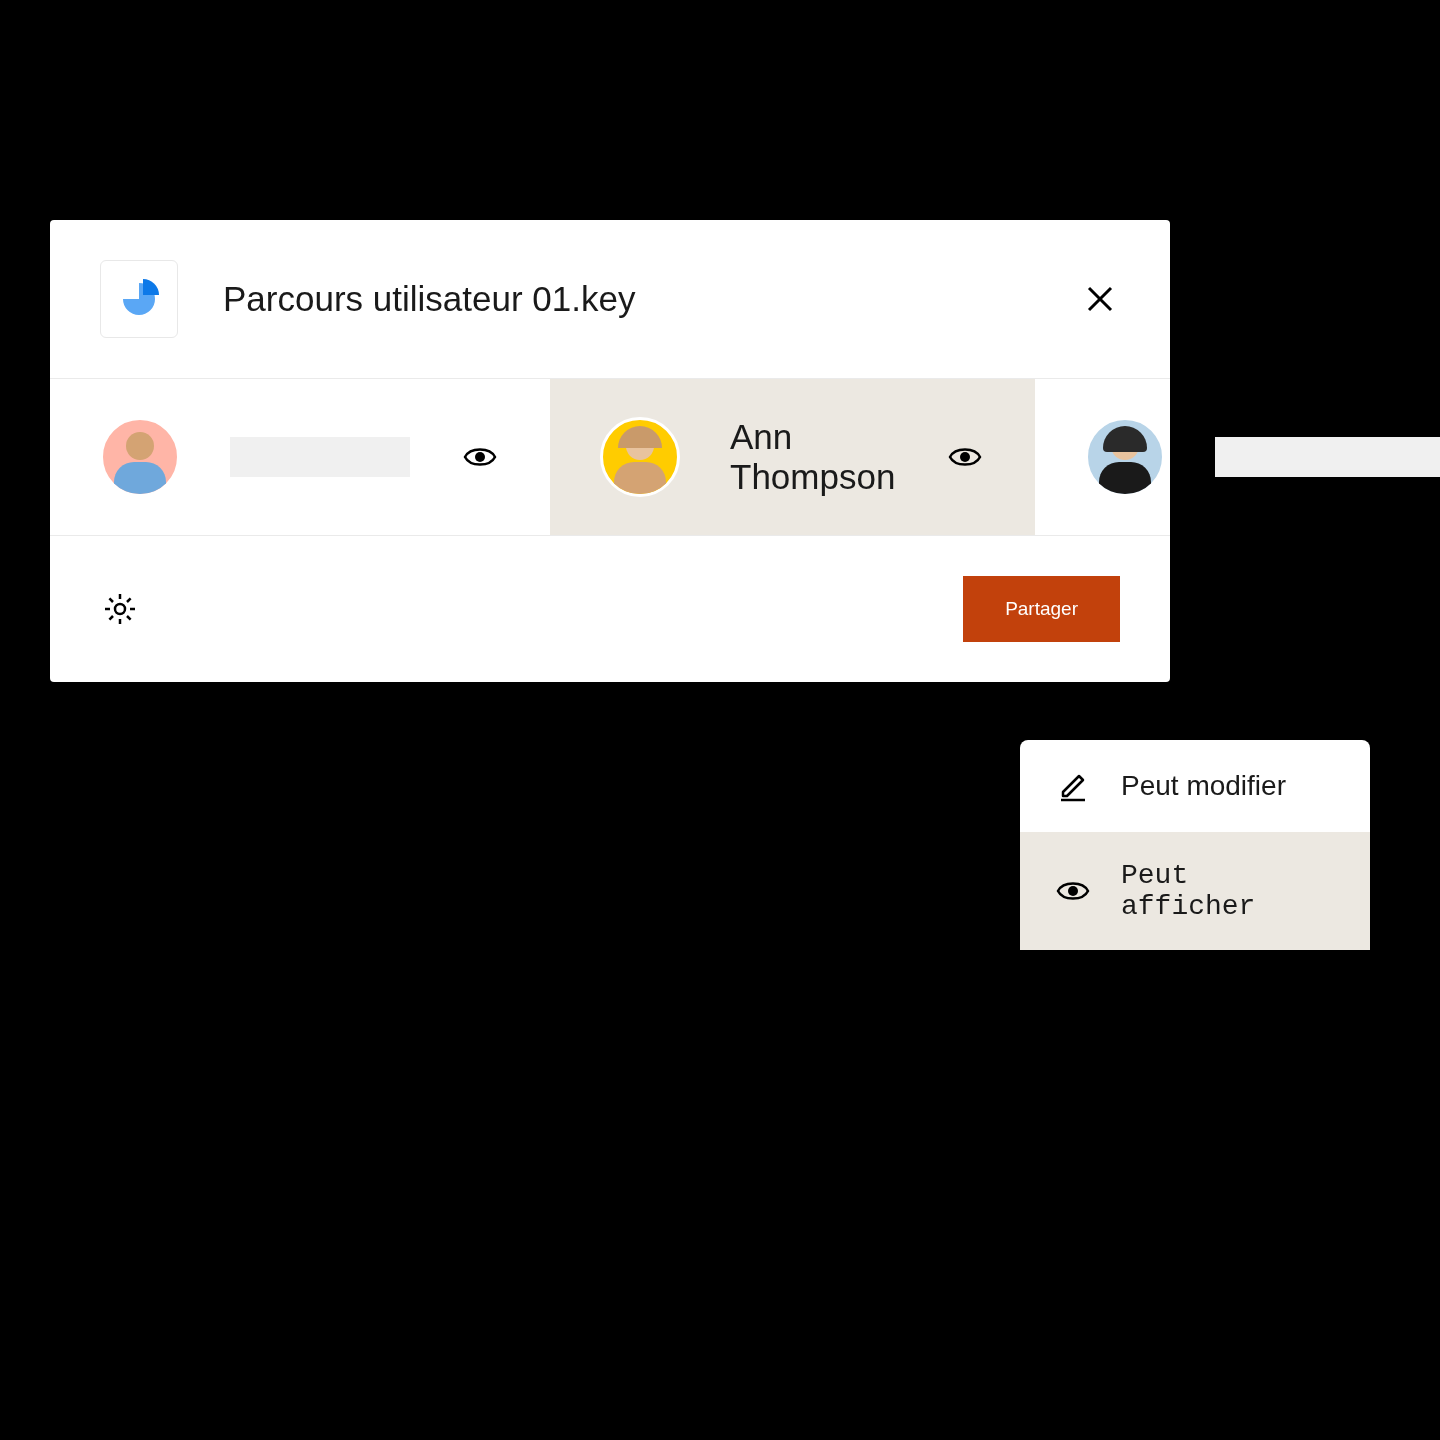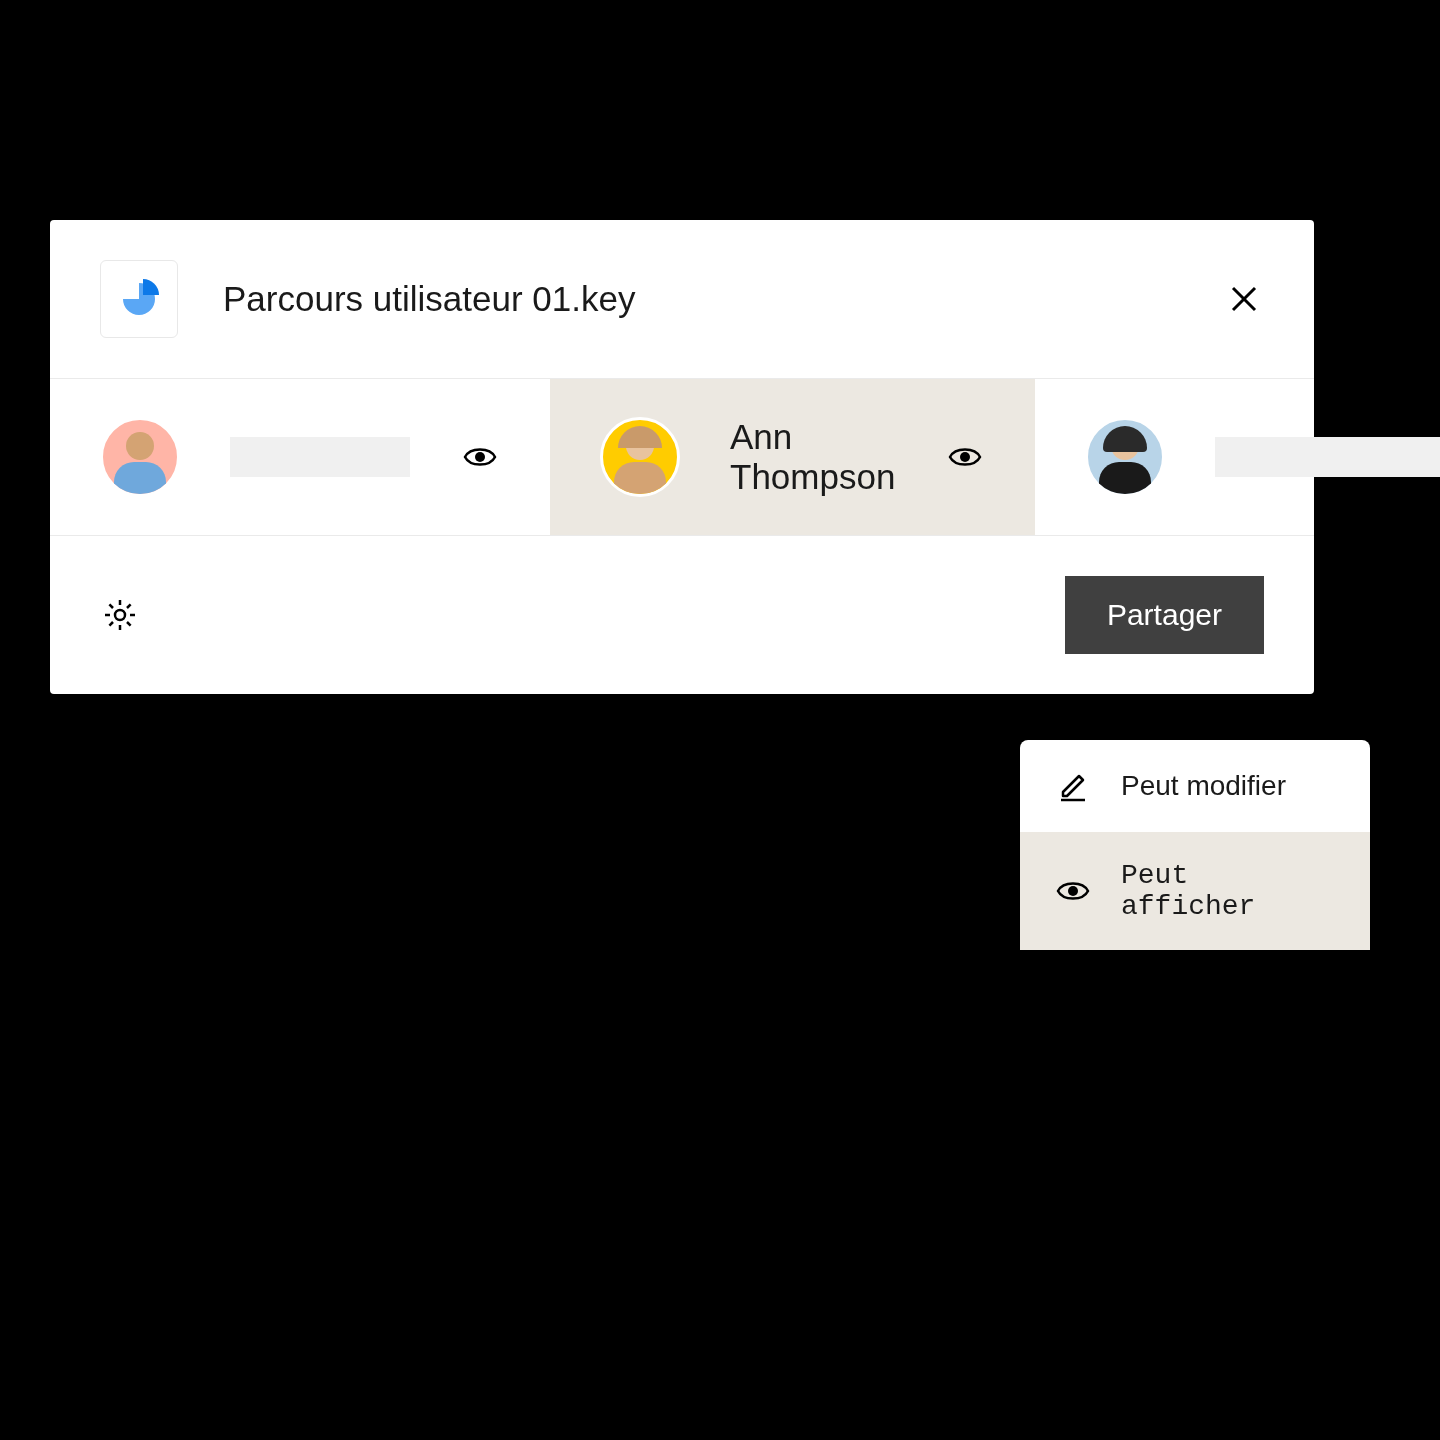--- a/index.html
+++ b/index.html
@@ -7,21 +7,21 @@
       font-family: -apple-system, BlinkMacSystemFont, "Segoe UI", Helvetica, Arial, sans-serif;
       background: #000;
       width: 1440px;
       height: 1440px;
       position: relative;
     }
     .dialog {
       position: absolute;
       top: 220px;
       left: 50px;
-      width: 1264px;
+      width: 1120px;
       background: #fff;
       border-radius: 4px;
     }
     .header {
       display: flex;
       align-items: center;
       padding: 40px 50px 40px 50px;
       gap: 45px;
       border-bottom: 1px solid #eaeaea;
     }
@@ -134,24 +134,24 @@
       width: 40px;
       height: 40px;
       display: flex;
       align-items: center;
       justify-content: center;
       cursor: pointer;
       background: none;
       border: none;
     }
     .share-btn {
-      background: #404040;
+      background: #c2410c;
       color: #fff;
       border: none;
-      font-size: 30px;
+      font-size: 19px;
       padding: 22px 42px;
       cursor: pointer;
       font-weight: 500;
     }
     .dropdown {
       position: absolute;
       top: 740px;
       left: 1020px;
       width: 350px;
       background: #fff;

